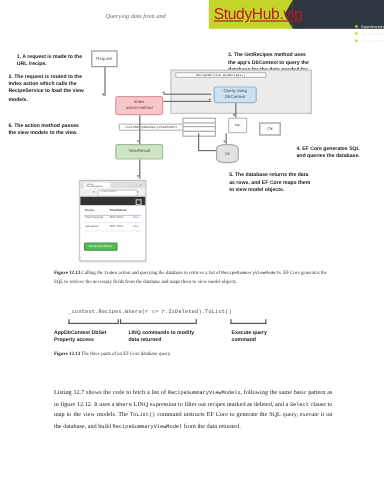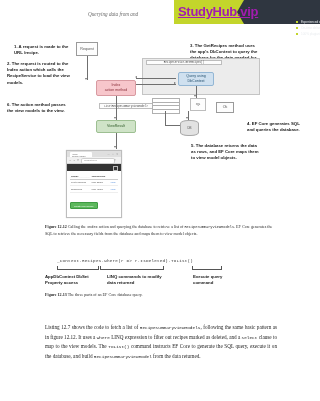--- a/index.html
+++ b/index.html
@@ -8,21 +8,21 @@
     font-family:"Liberation Serif",serif;
     color:#231f20;overflow:hidden;position:relative;
   }
   
   .banner{position:absolute;top:0;left:174px;width:146px;height:24px;z-index:50;}
   .banner-green{position:absolute;left:0;top:0;width:78px;height:24px;background:#c3d52b;}
   .banner-dark{position:absolute;left:70px;top:0;width:76px;height:24px;background:#2f3640;}
   .banner-dark::before{content:"";position:absolute;left:-7px;top:0;width:0;height:0;
     border-top:12px solid transparent;border-bottom:12px solid transparent;border-right:7px solid #2f3640;}
   .banner-logo{position:absolute;left:4px;top:4px;width:74px;text-align:center;
-    font-family:"Liberation Sans",sans-serif;font-weight:bold;font-size:13px;color:#a21caf;
+    font-family:"Liberation Sans",sans-serif;font-weight:normal;font-size:13px;color:#b91c1c;
     text-decoration:underline;letter-spacing:-0.3px;z-index:3;}
   .banner-list{position:absolute;left:82px;top:2.5px;width:62px;z-index:3;}
   .banner-list li{list-style:none;margin:0;padding:0 0 0 5px;position:relative;
     font-family:"Liberation Sans",sans-serif;font-size:3.1px;line-height:6.3px;color:#e9ecef;}
   .banner-list li::before{content:"";position:absolute;left:0;top:2px;width:2px;height:2px;background:#c3d52b;}
   .q-label{position:absolute;left:88px;top:11px;font-style:italic;font-size:5.2px;color:#6b6b6b;}
 
   
   .fig1{position:absolute;left:0;top:40px;width:320px;height:185px;}
   .nt{position:absolute;font-family:"Liberation Sans",sans-serif;font-weight:bold;

